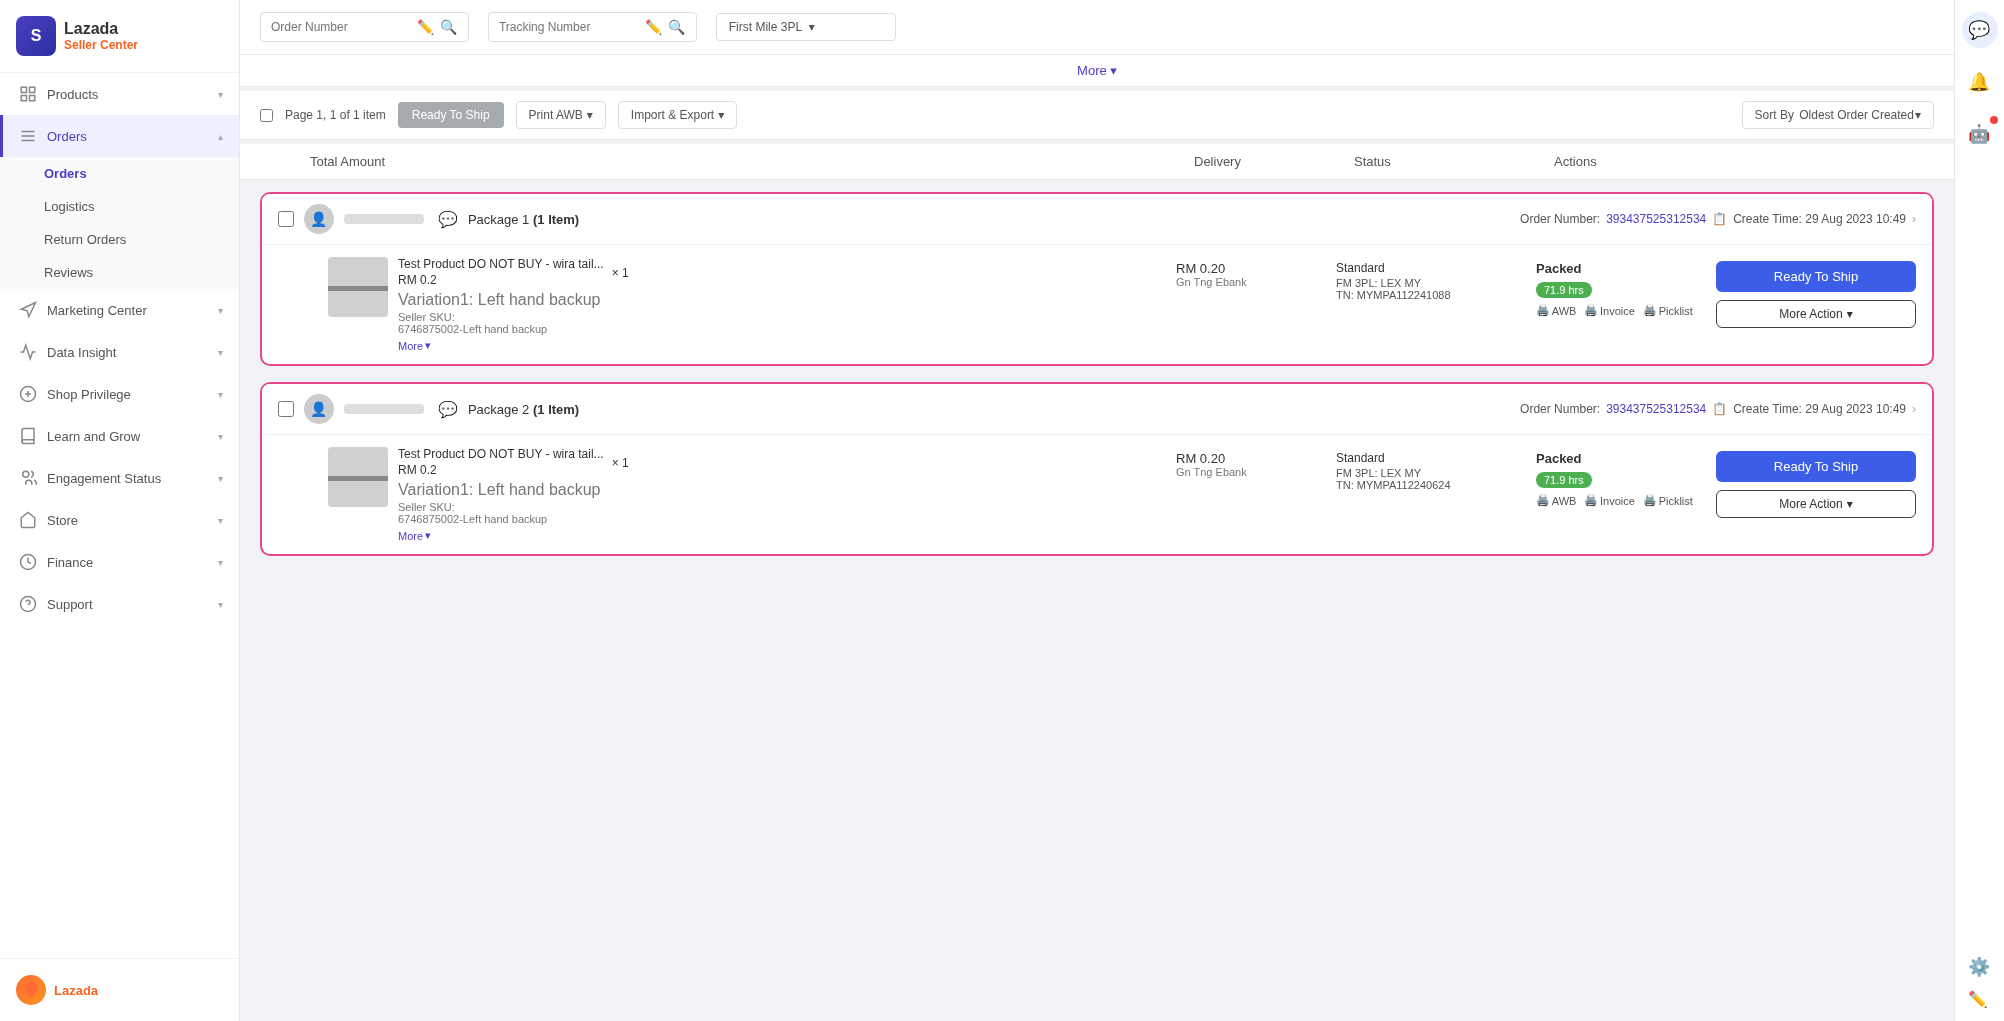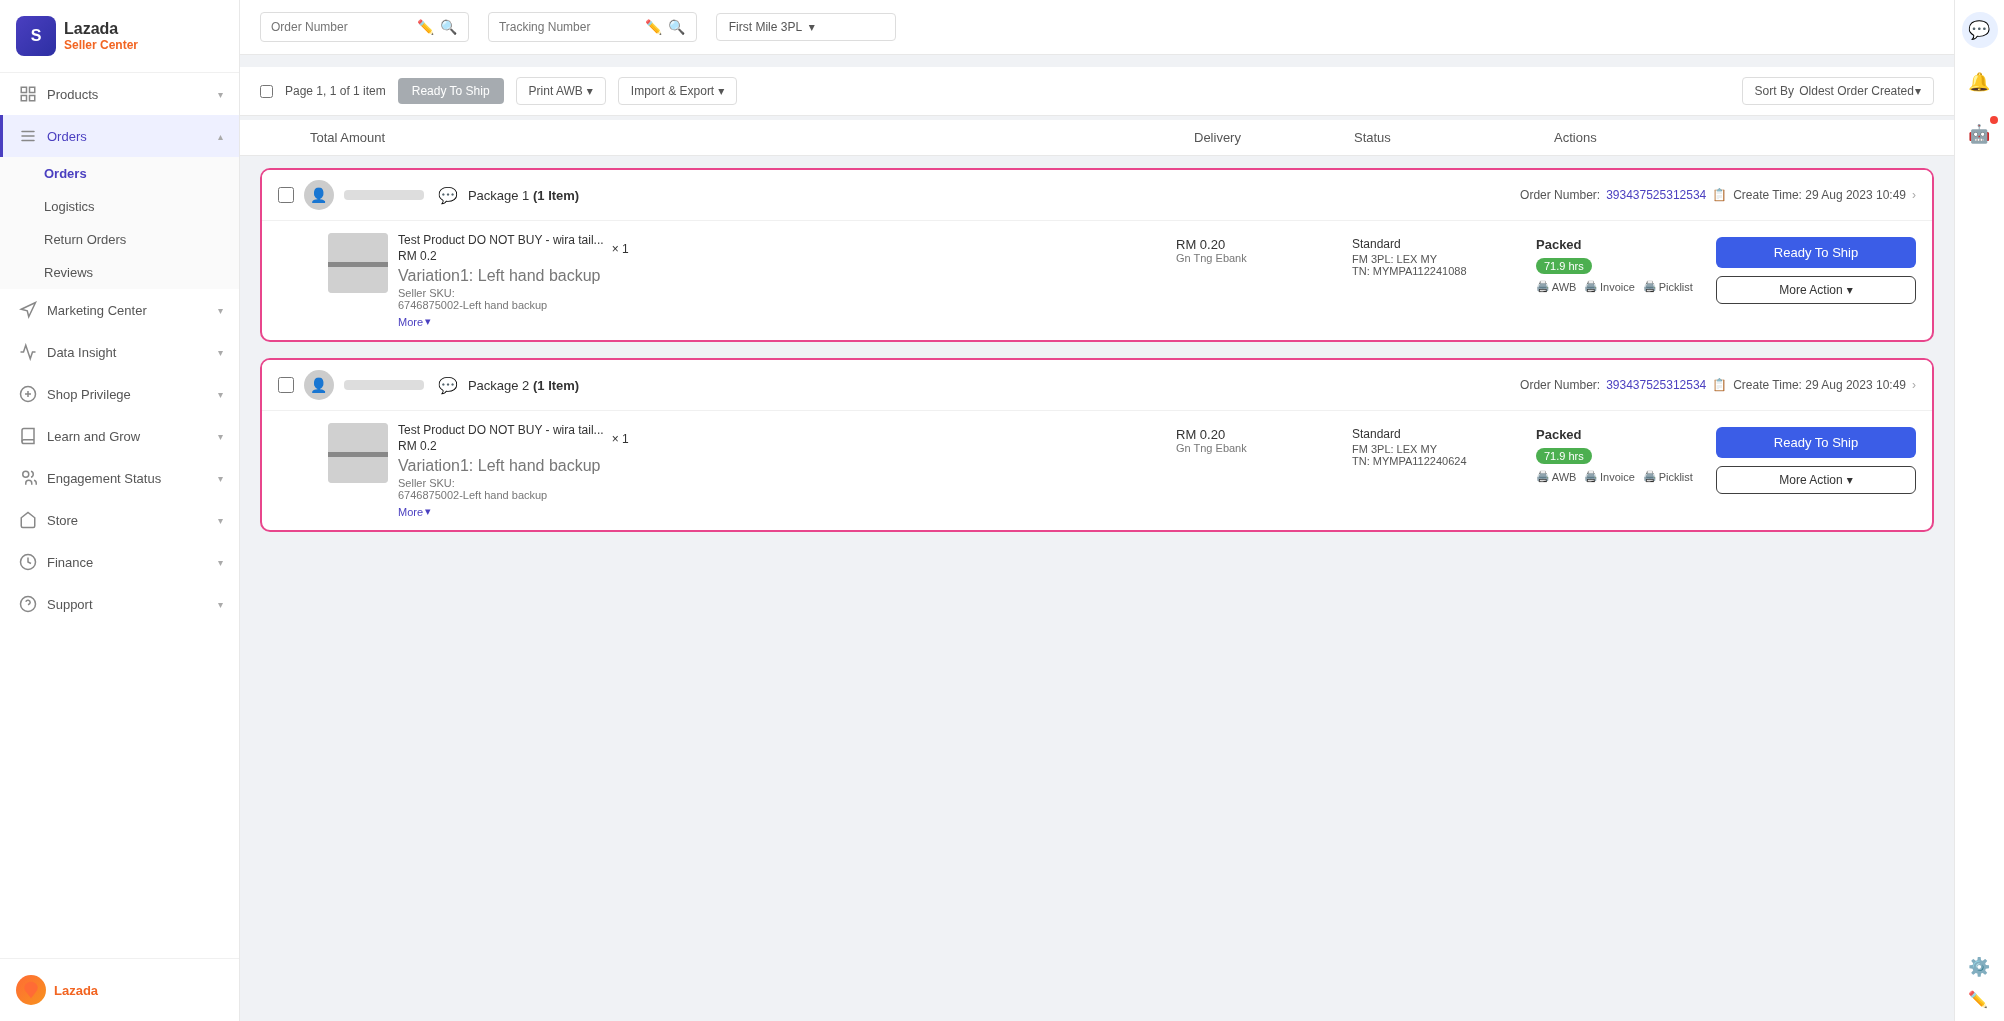--- a/index.html
+++ b/index.html
@@ -102,21 +102,21 @@
     .more-link {
       text-align: center; padding: 8px; color: #4a3fc0; font-size: 13px; cursor: pointer;
       background: #fff; border-bottom: 1px solid #e8e8e8;
     }
 
     
     .action-bar {
       background: #fff;
       padding: 10px 20px;
       display: flex; align-items: center; gap: 12px;
-      border-bottom: 1px solid #e8e8e8; margin-top: 12px;
+      border-bottom: 1px solid #e8e8e8; margin-top: 4px;
     }
     .action-bar-left { display: flex; align-items: center; gap: 12px; flex: 1; }
     .page-info { font-size: 12px; color: #555; }
     .btn-ready {
       background: #6c757d; color: #fff; border: none; border-radius: 4px;
       padding: 6px 14px; font-size: 12px; cursor: pointer; opacity: 0.6;
     }
     .btn-print {
       display: flex; align-items: center; gap: 4px;
       background: #fff; border: 1px solid #ddd; border-radius: 4px;
@@ -205,21 +205,21 @@
     .product-info { font-size: 12px; color: #333; }
     .product-name { font-weight: 500; font-size: 12px; margin-bottom: 2px; }
     .product-price { color: #333; font-size: 12px; margin-bottom: 2px; }
     .product-variation { color: #777; font-size: 16px; margin: 2px 0; }
     .product-sku { color: #777; font-size: 11px; }
     .product-more { color: #4a3fc0; font-size: 11px; cursor: pointer; display: flex; align-items: center; gap: 2px; margin-top: 4px; }
 
     .amount-cell { font-size: 13px; color: #333; padding-top: 4px; }
     .payment-method { font-size: 11px; color: #777; }
 
-    .delivery-cell { font-size: 12px; color: #333; padding-top: 4px; margin-left: 16px; }
+    .delivery-cell { font-size: 12px; color: #333; padding-top: 4px; }
     .delivery-method { font-weight: 500; margin-bottom: 2px; }
     .delivery-detail { color: #555; font-size: 11px; }
     .tracking-number { color: #555; font-size: 11px; }
 
     .status-cell { padding-top: 4px; }
     .status-packed { font-size: 13px; font-weight: 600; color: #333; margin-bottom: 6px; }
     .badge-green {
       background: #4caf50; color: #fff; border-radius: 12px;
       padding: 2px 8px; font-size: 11px; display: inline-block; margin-bottom: 6px;
     }
@@ -428,20 +428,23 @@
       <input type="text" placeholder="Tracking Number" style="">
       <span class="filter-icon">✏️</span>
       <span class="filter-icon">🔍</span>
     </div>
     <div class="filter-select">
       <span>First Mile 3PL</span>
       <span>▾</span>
     </div>
   </div>
 
+  <div class="more-link">
+    <span>More</span> <span>▾</span>
+  </div>
 
   <div class="action-bar">
     <div class="action-bar-left">
       <input type="checkbox" style="">
       <span class="page-info">Page 1, 1 of 1 item</span>
       <button class="btn-ready">Ready To Ship</button>
       <div class="btn-print">
         <span>Print AWB</span>
         <span>▾</span>
       </div>

